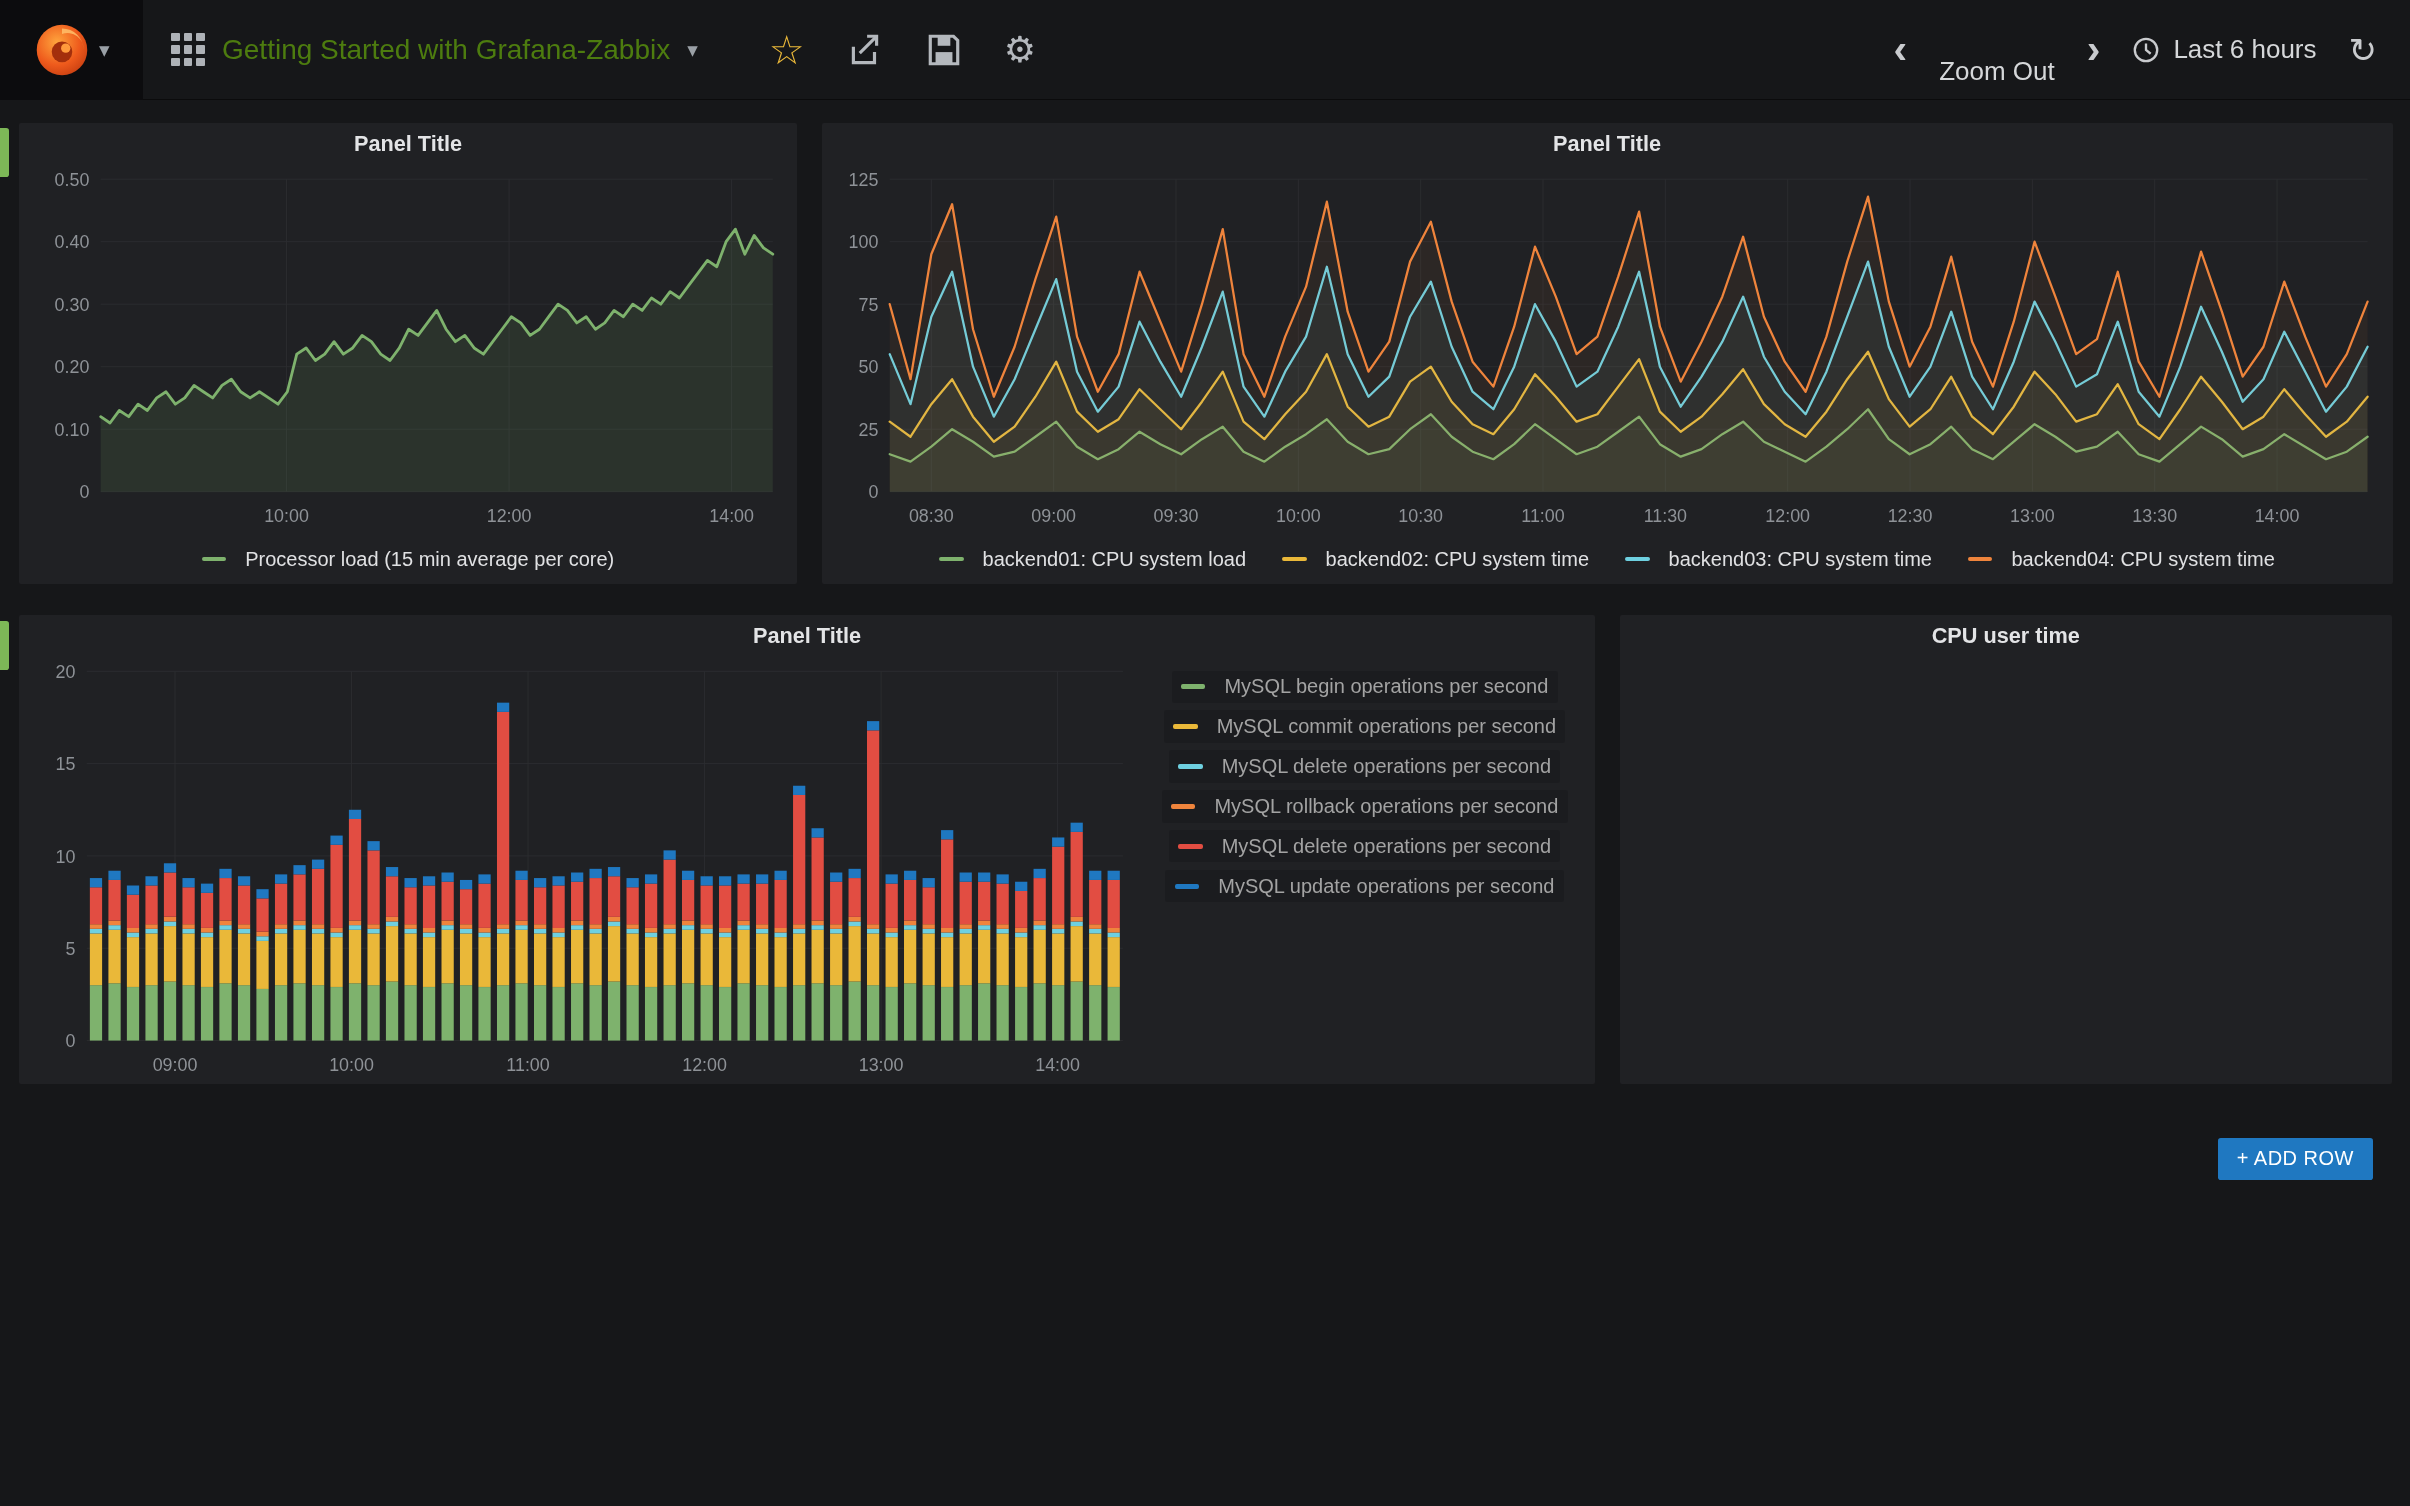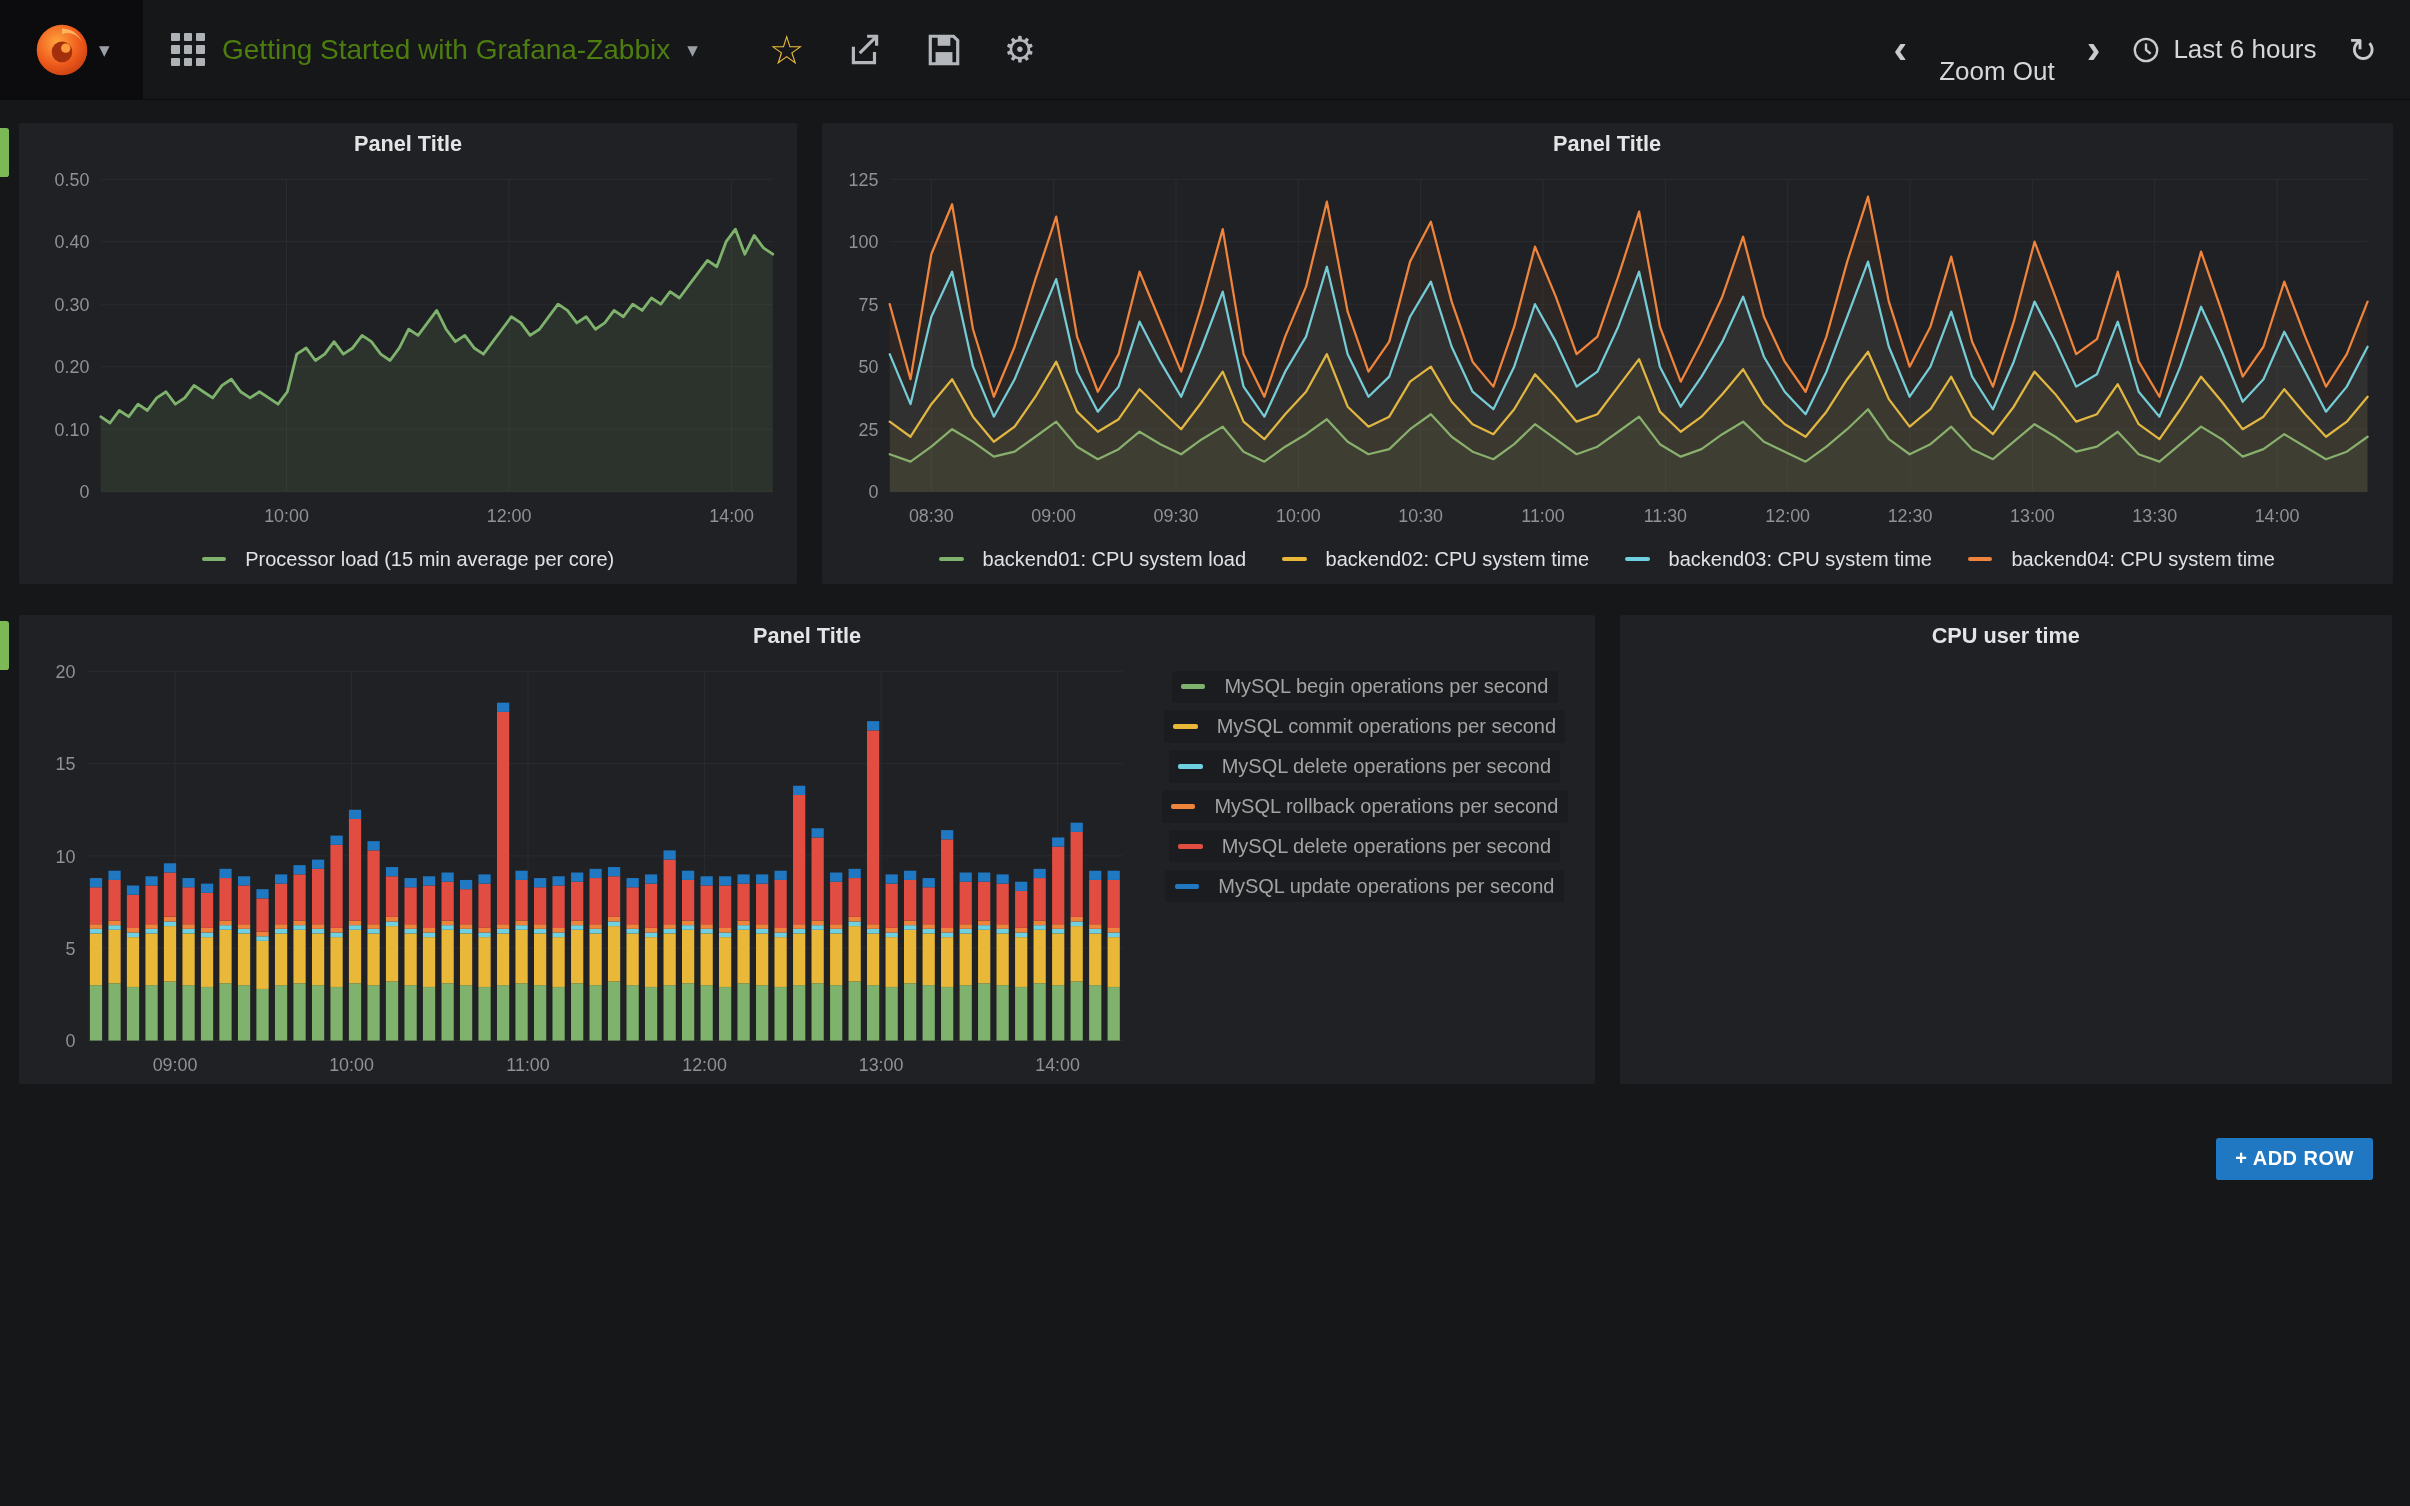--- a/index.html
+++ b/index.html
@@ -38,21 +38,21 @@
   .panel3-body { flex:1; display:flex; padding:0 7.5px; }
   .legend-col { width:443px; padding:13px 11.3px 0 7.5px; display:flex; flex-direction:column; gap:7.5px; font-size:20px; color:#a3a3a3;align-items:center; }
   .legend-col .legend-item { background:rgba(0,0,0,0.13); padding:4.7px 9.4px; border-radius:1.9px; }
   .gauge-wrap { flex:1; margin:0 15px 9.4px 15px; }
 
   .row-handle { position:absolute; left:0; width:8.5px; height:49px; background:#7db857; border-radius:0 2.8px 2.8px 0; cursor:pointer; }
   #handle1 { top:128px; }
   #handle2 { top:621px; }
 
   .footer { display:flex; justify-content:flex-end; padding:23.5px 19px 0 0; }
-  .add-row { background:#1f78c1; color:#fff; font-size:20px; font-weight:700; padding:9.4px 19px; border:none; border-radius:2.8px; letter-spacing:0.5px; cursor:pointer; font-family:"Liberation Sans", sans-serif; }
+  .add-row { background:#1f78c1; color:#fff; font-size:20px; font-weight:400; padding:9.4px 19px; border:none; border-radius:2.8px; letter-spacing:0.5px; cursor:pointer; font-family:"Liberation Sans", sans-serif; }
 
   svg { display:block; }
 </style>
 </head>
 <body>
 
 <div class="navbar">
   <div class="logo-tile">
     <svg width="58" height="58" viewBox="0 0 62 62">
       <defs>

